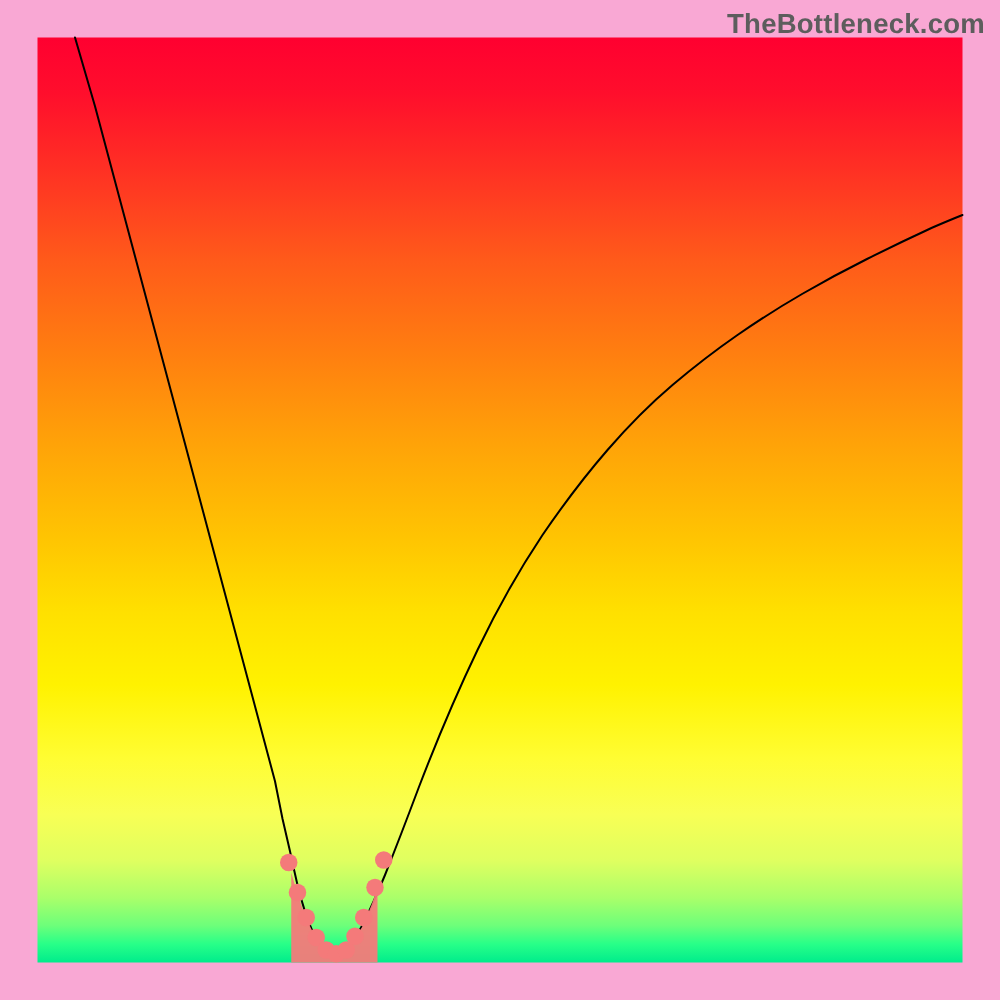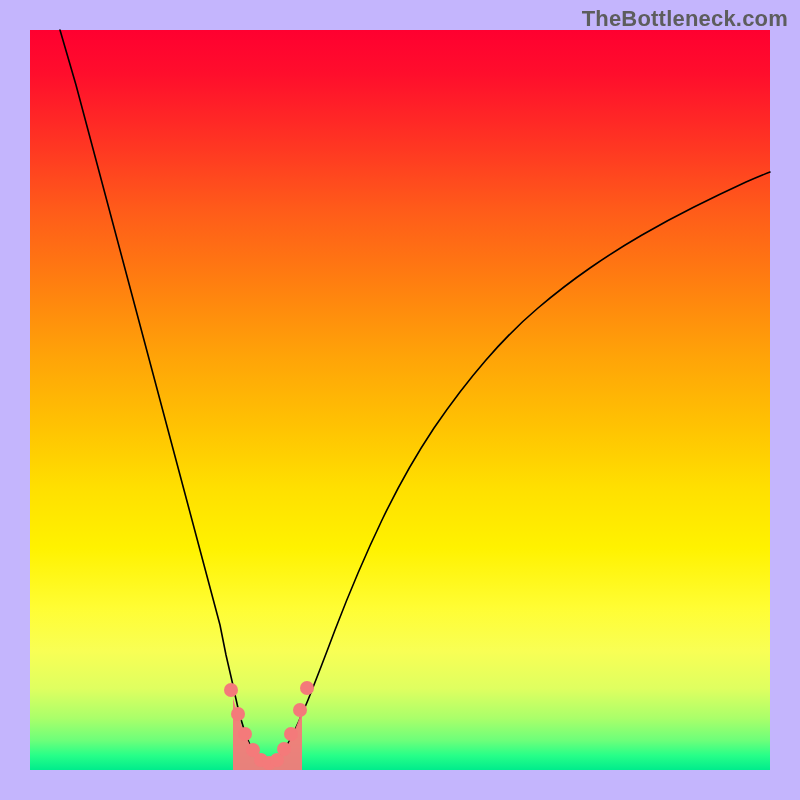--- a/index.html
+++ b/index.html
@@ -8,21 +8,21 @@
     width: 800px;
     height: 800px;
     overflow: hidden;
     font-family: Arial, Helvetica, sans-serif;
     background: #000;
   }
   .frame {
     position: relative;
     width: 800px;
     height: 800px;
-    background: #c4b5fd;
+    background: #f9a8d4;
   }
   .attribution {
     position: absolute;
     top: 6px;
     right: 12px;
     color: #5d5d5d;
     font-size: 22px;
     font-weight: 600;
     letter-spacing: 0.2px;
   }

